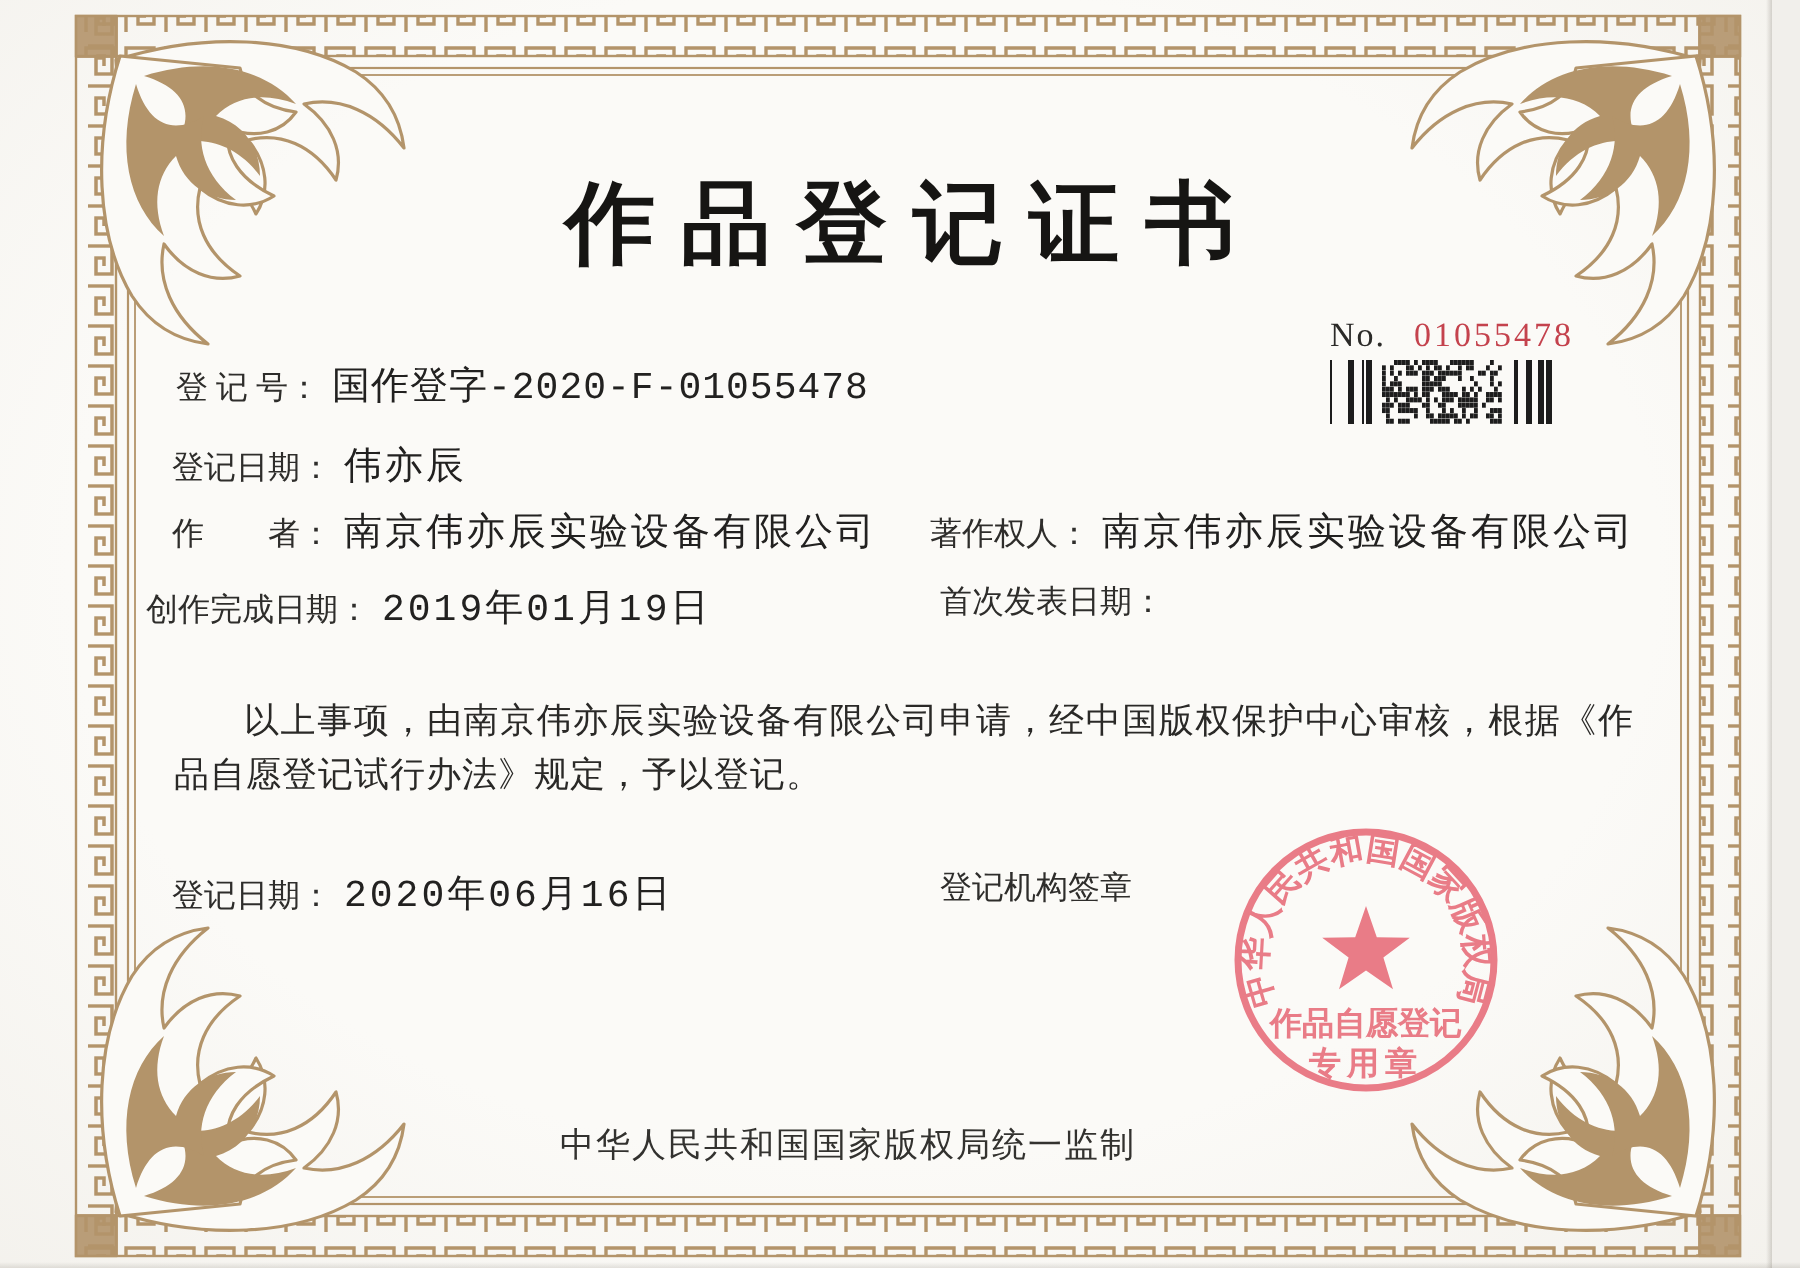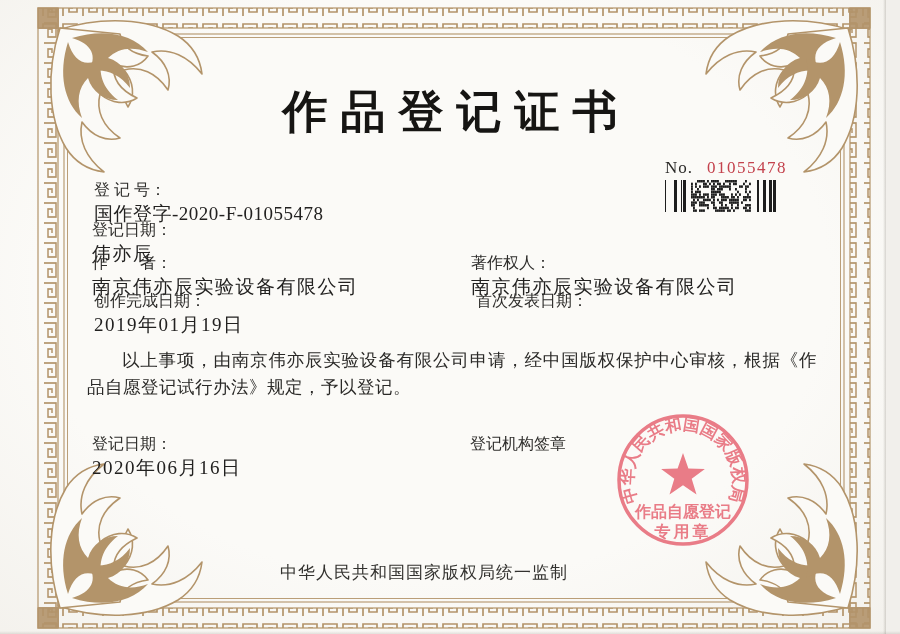--- a/index.html
+++ b/index.html
@@ -17,29 +17,29 @@
 
   .title{position:absolute;left:0;top:82px;width:900px;text-align:center;
          font-size:45px;font-weight:bold;letter-spacing:13px;text-indent:13px;color:#161513;}
 
   .serial{position:absolute;left:665px;top:158px;width:160px;}
   .serial .no-line{font-size:17px;white-space:nowrap;}
   .serial .no-label{color:#2b2a28;letter-spacing:1px;}
   .serial .no-num{color:#c4424d;letter-spacing:1.5px;margin-left:14px;}
   .barcode-wrap{margin-top:2px;}
 
-  .row{position:absolute;display:flex;align-items:baseline;white-space:nowrap;flex-direction:column;}
+  .row{position:absolute;display:flex;align-items:baseline;white-space:nowrap;}
   .lbl{font-size:16px;color:#2e2d2b;}
-  .val{font-size:19px;color:#222120;margin-left:6px;letter-spacing:1.5px;}
+  .val{font-size:19px;color:#222120;margin-left:6px;letter-spacing:1.5px;font-family:Liberation Mono, monospace;}
   .r-regno{left:88px;top:180px;}
   .r-name{left:86px;top:220px;}
   .r-type{left:465px;top:220px;}
   .r-author{left:86px;top:253px;}
   .r-holder{left:465px;top:253px;}
-  .r-cdate{left:88px;top:291px;}
+  .r-cdate{left:73px;top:291px;}
   .r-pdate{left:470px;top:291px;text-align:center;}
   .r-rdate{left:86px;top:434px;}
   .r-sign{left:470px;top:434px;}
 
   .statement{position:absolute;left:87px;top:347px;width:730px;
          font-size:17.5px;line-height:27px;text-align:justify;text-justify:inter-character;
          text-indent:2em;color:#2a2927;letter-spacing:.5px;}
 
   .footer{position:absolute;left:0;top:561px;width:848px;text-align:center;
          font-size:17px;letter-spacing:1px;color:#33322f;}

